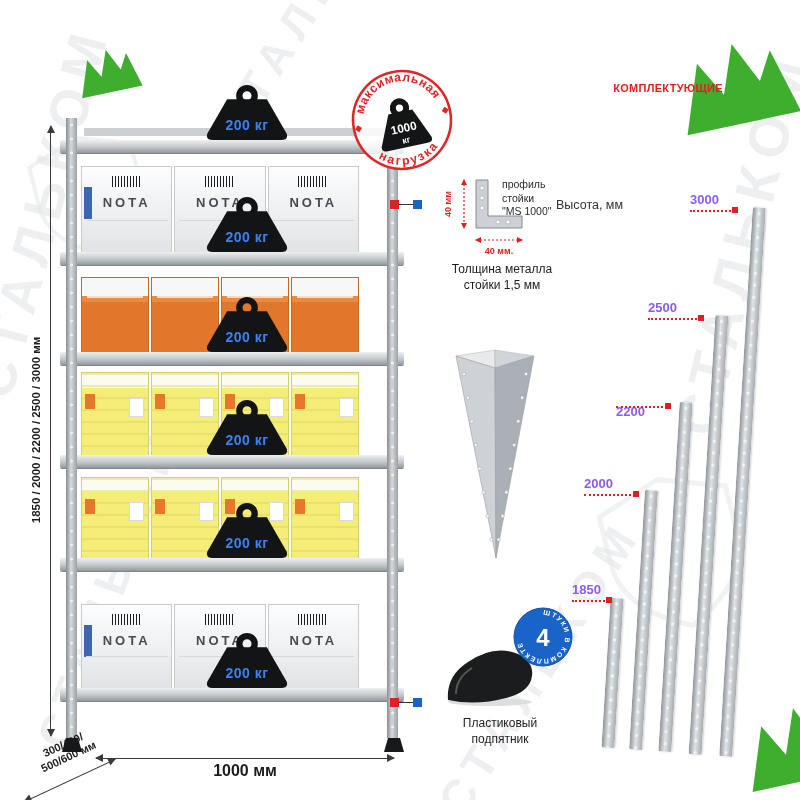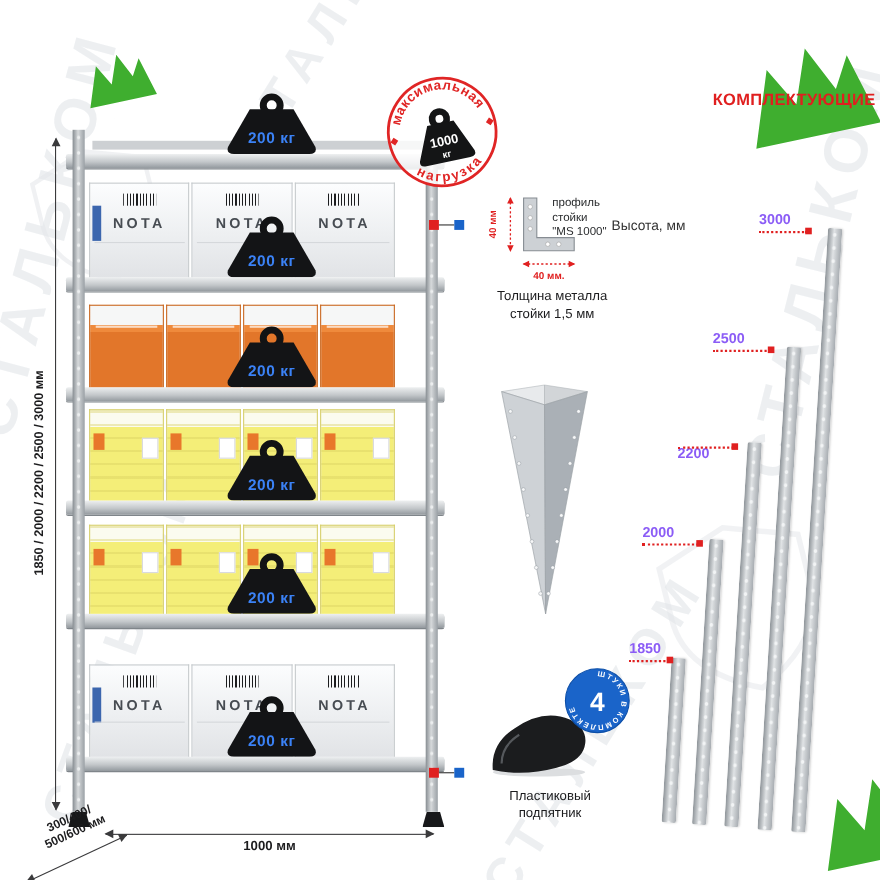--- a/index.html
+++ b/index.html
@@ -47,27 +47,27 @@
           font-weight:bold;font-size:14px;letter-spacing:.5px;}
   .cm{position:absolute;width:9px;height:9px;z-index:7;}
   .cm-red{background:#e02020;} .cm-blue{background:#1a64c9;}
   .cmline{position:absolute;border-top:1.5px solid #333;z-index:7;}
   .stamp{position:absolute;left:349px;top:67px;width:106px;height:106px;transform:rotate(-12deg);z-index:8;}
   
   .dimline{position:absolute;border-top:1.5px solid #3a3a3c;z-index:5;}
   .dimline i{position:absolute;top:-4.9px;width:0;height:0;border-top:4.2px solid transparent;border-bottom:4.2px solid transparent;}
   .dimline .aL{left:-1px;border-right:8px solid #3a3a3c;}
   .dimline .aR{right:-1px;border-left:8px solid #3a3a3c;}
-  .dimtext{position:absolute;font-size:12px;font-weight:bold;color:#1c1c1e;z-index:5;}
+  .dimtext{position:absolute;font-size:16px;font-weight:bold;color:#1c1c1e;z-index:5;}
   
   .mlabel{position:absolute;text-align:center;font-size:12px;color:#1c1c1e;line-height:1.3;z-index:5;}
   .plabel-text{position:absolute;font-size:10.5px;color:#2a2c2e;line-height:1.3;z-index:5;}
   
-  .rtitle{position:absolute;left:540px;top:80px;width:256px;text-align:right;color:#e01f1f;
-          font-weight:bold;font-size:15px;line-height:1.5;letter-spacing:.3px;z-index:5;}
+  .rtitle{position:absolute;left:540px;top:80px;width:256px;text-align:center;color:#e01f1f;
+          font-weight:bold;font-size:11px;line-height:1.5;letter-spacing:.3px;z-index:5;}
   .rsub{position:absolute;left:585px;top:163px;width:200px;text-align:center;color:#1b5db4;
         font-weight:bold;font-size:13.5px;z-index:5;}
   .hlabel{position:absolute;left:556px;top:198px;font-size:12.5px;color:#333;z-index:5;}
   .plabel{position:absolute;color:#8b5cf6;font-weight:bold;font-size:13px;z-index:5;}
   .pdots{position:absolute;border-top:2px dotted #e02020;z-index:5;}
   .pmark{position:absolute;width:6px;height:6px;background:#e02020;z-index:6;}
   .rpost{position:absolute;width:13px;border-radius:2px;transform:rotate(3.5deg);z-index:2;
          background:radial-gradient(circle at 6.5px 6px,#f2f4f5 1.3px,rgba(0,0,0,0) 1.9px),
                     linear-gradient(90deg,#8d9398,#e0e3e5 45%,#a6abb0);
          background-size:13px 12px,100% 100%;background-repeat:repeat-y,no-repeat;

